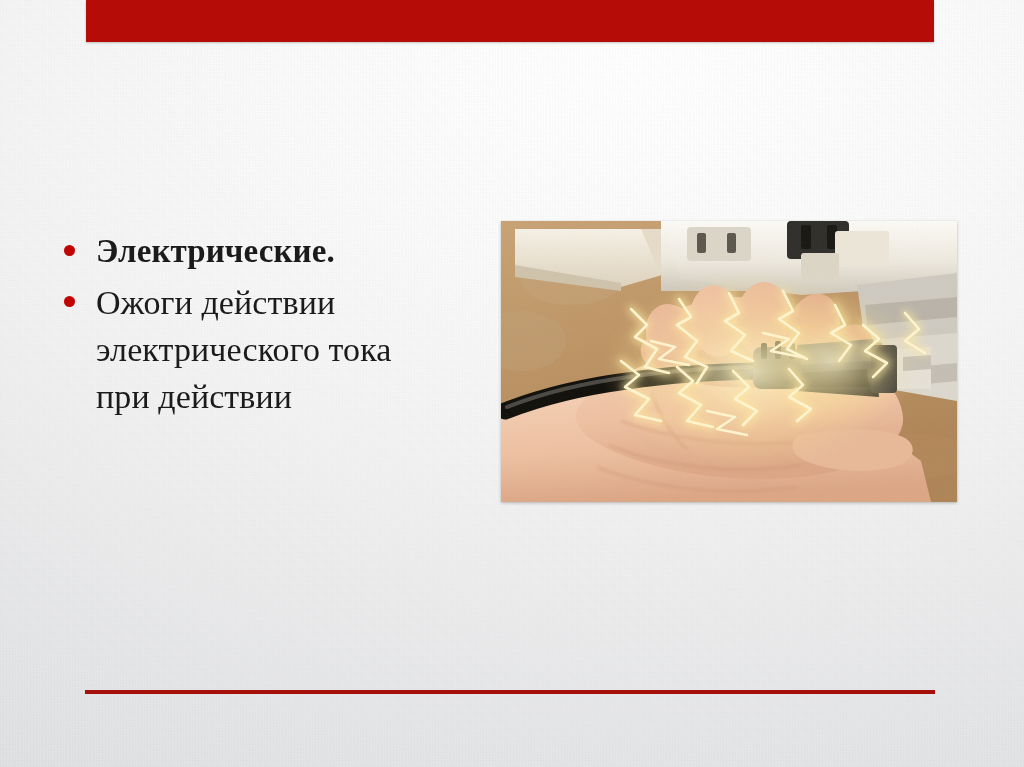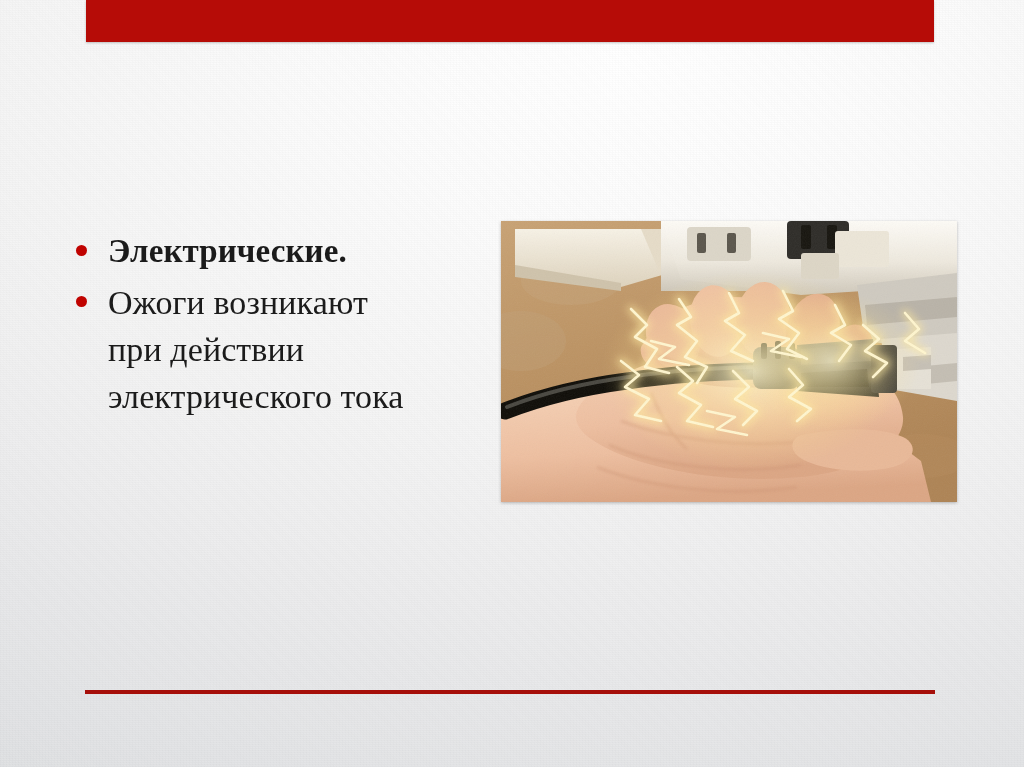--- a/index.html
+++ b/index.html
@@ -63,21 +63,21 @@
     left: 85px;
     top: 690px;
     width: 850px;
     height: 4px;
     background: #a60f0a;
   }
 
   
   .body-text {
     position: absolute;
-    left: 76px;
+    left: 64px;
     top: 228px;
     width: 410px;
   }
   .bullet-row {
     display: flex;
     align-items: flex-start;
     margin-bottom: 4px;
   }
   .bullet-dot {
     flex: 0 0 auto;
@@ -129,23 +129,23 @@
     <div class="bullet-row">
       <span class="bullet-dot"></span>
       <div class="bullet-body strong">
         <span class="line">Электрические.</span>
       </div>
     </div>
 
     <div class="bullet-row">
       <span class="bullet-dot"></span>
       <div class="bullet-body">
-        <span class="line">Ожоги возникают</span>
+        <span class="line">Ожоги действии</span>
+        <span class="line">электрического тока</span>
         <span class="line">при действии</span>
-        <span class="line">электрического тока</span>
       </div>
     </div>
 
   </div>
 
   <div class="photo">
     <svg viewBox="0 0 456 281" preserveAspectRatio="none">
       <defs>
         <linearGradient id="carpetG" x1="0" y1="0" x2="0.3" y2="1">
           <stop offset="0" stop-color="#c8a274"></stop>

